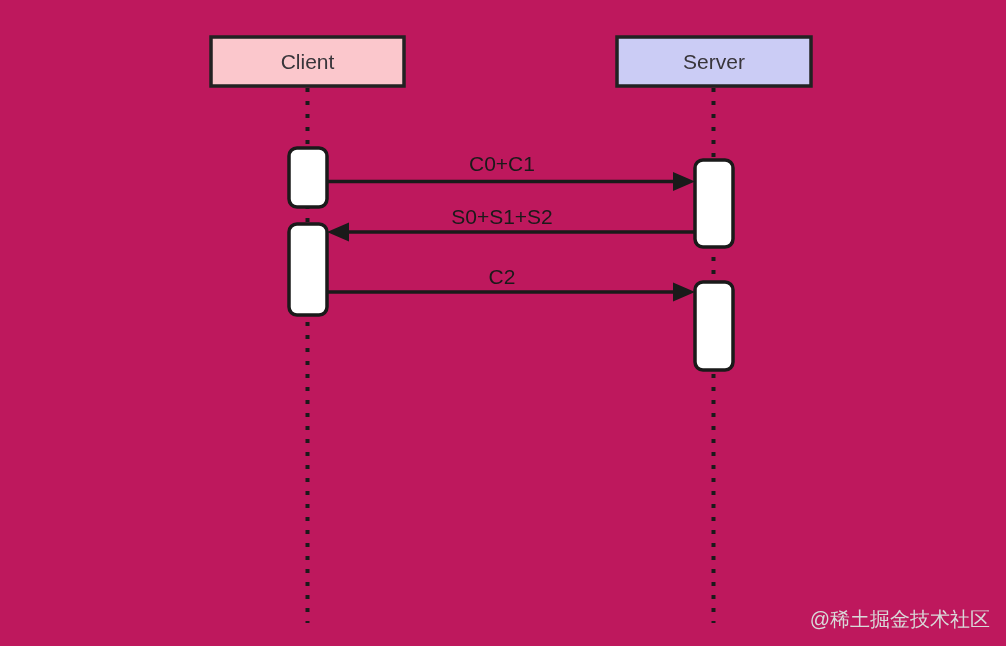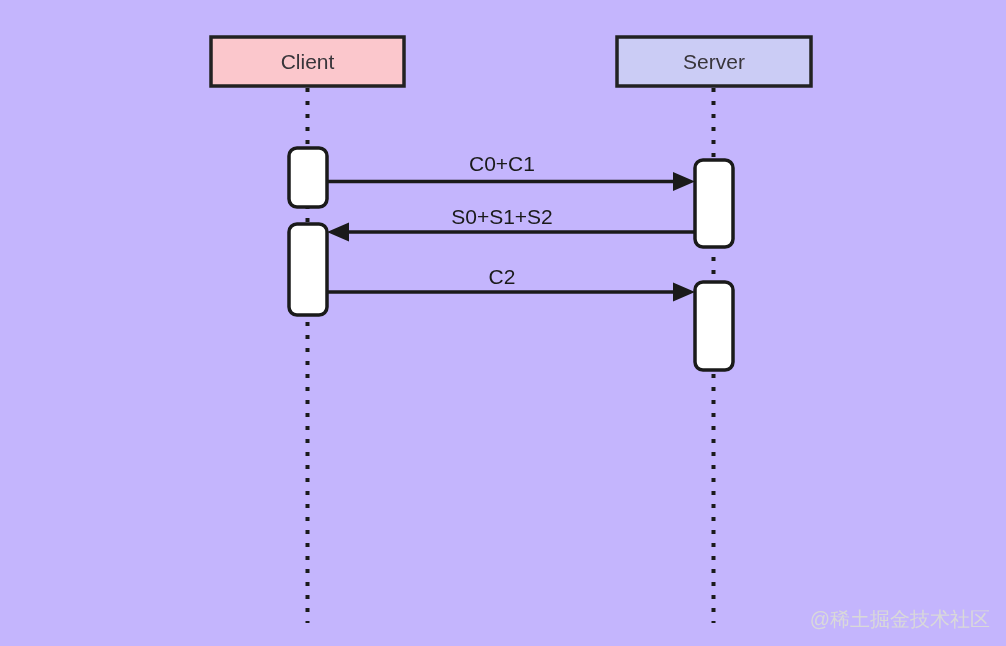--- a/index.html
+++ b/index.html
@@ -8,21 +8,21 @@
     background: #ffffff;
     width: 1006px;
     height: 646px;
     overflow: hidden;
     font-family: "Liberation Sans", sans-serif;
   }
   .canvas {
     position: relative;
     width: 1006px;
     height: 646px;
-    background: #c4b5fd;
+    background: #be185d;
   }
   svg text {
     font-family: "Liberation Sans", sans-serif;
   }
   .actor-label {
     font-size: 21px;
     fill: #38353a;
   }
   .msg-label {
     font-size: 21px;

